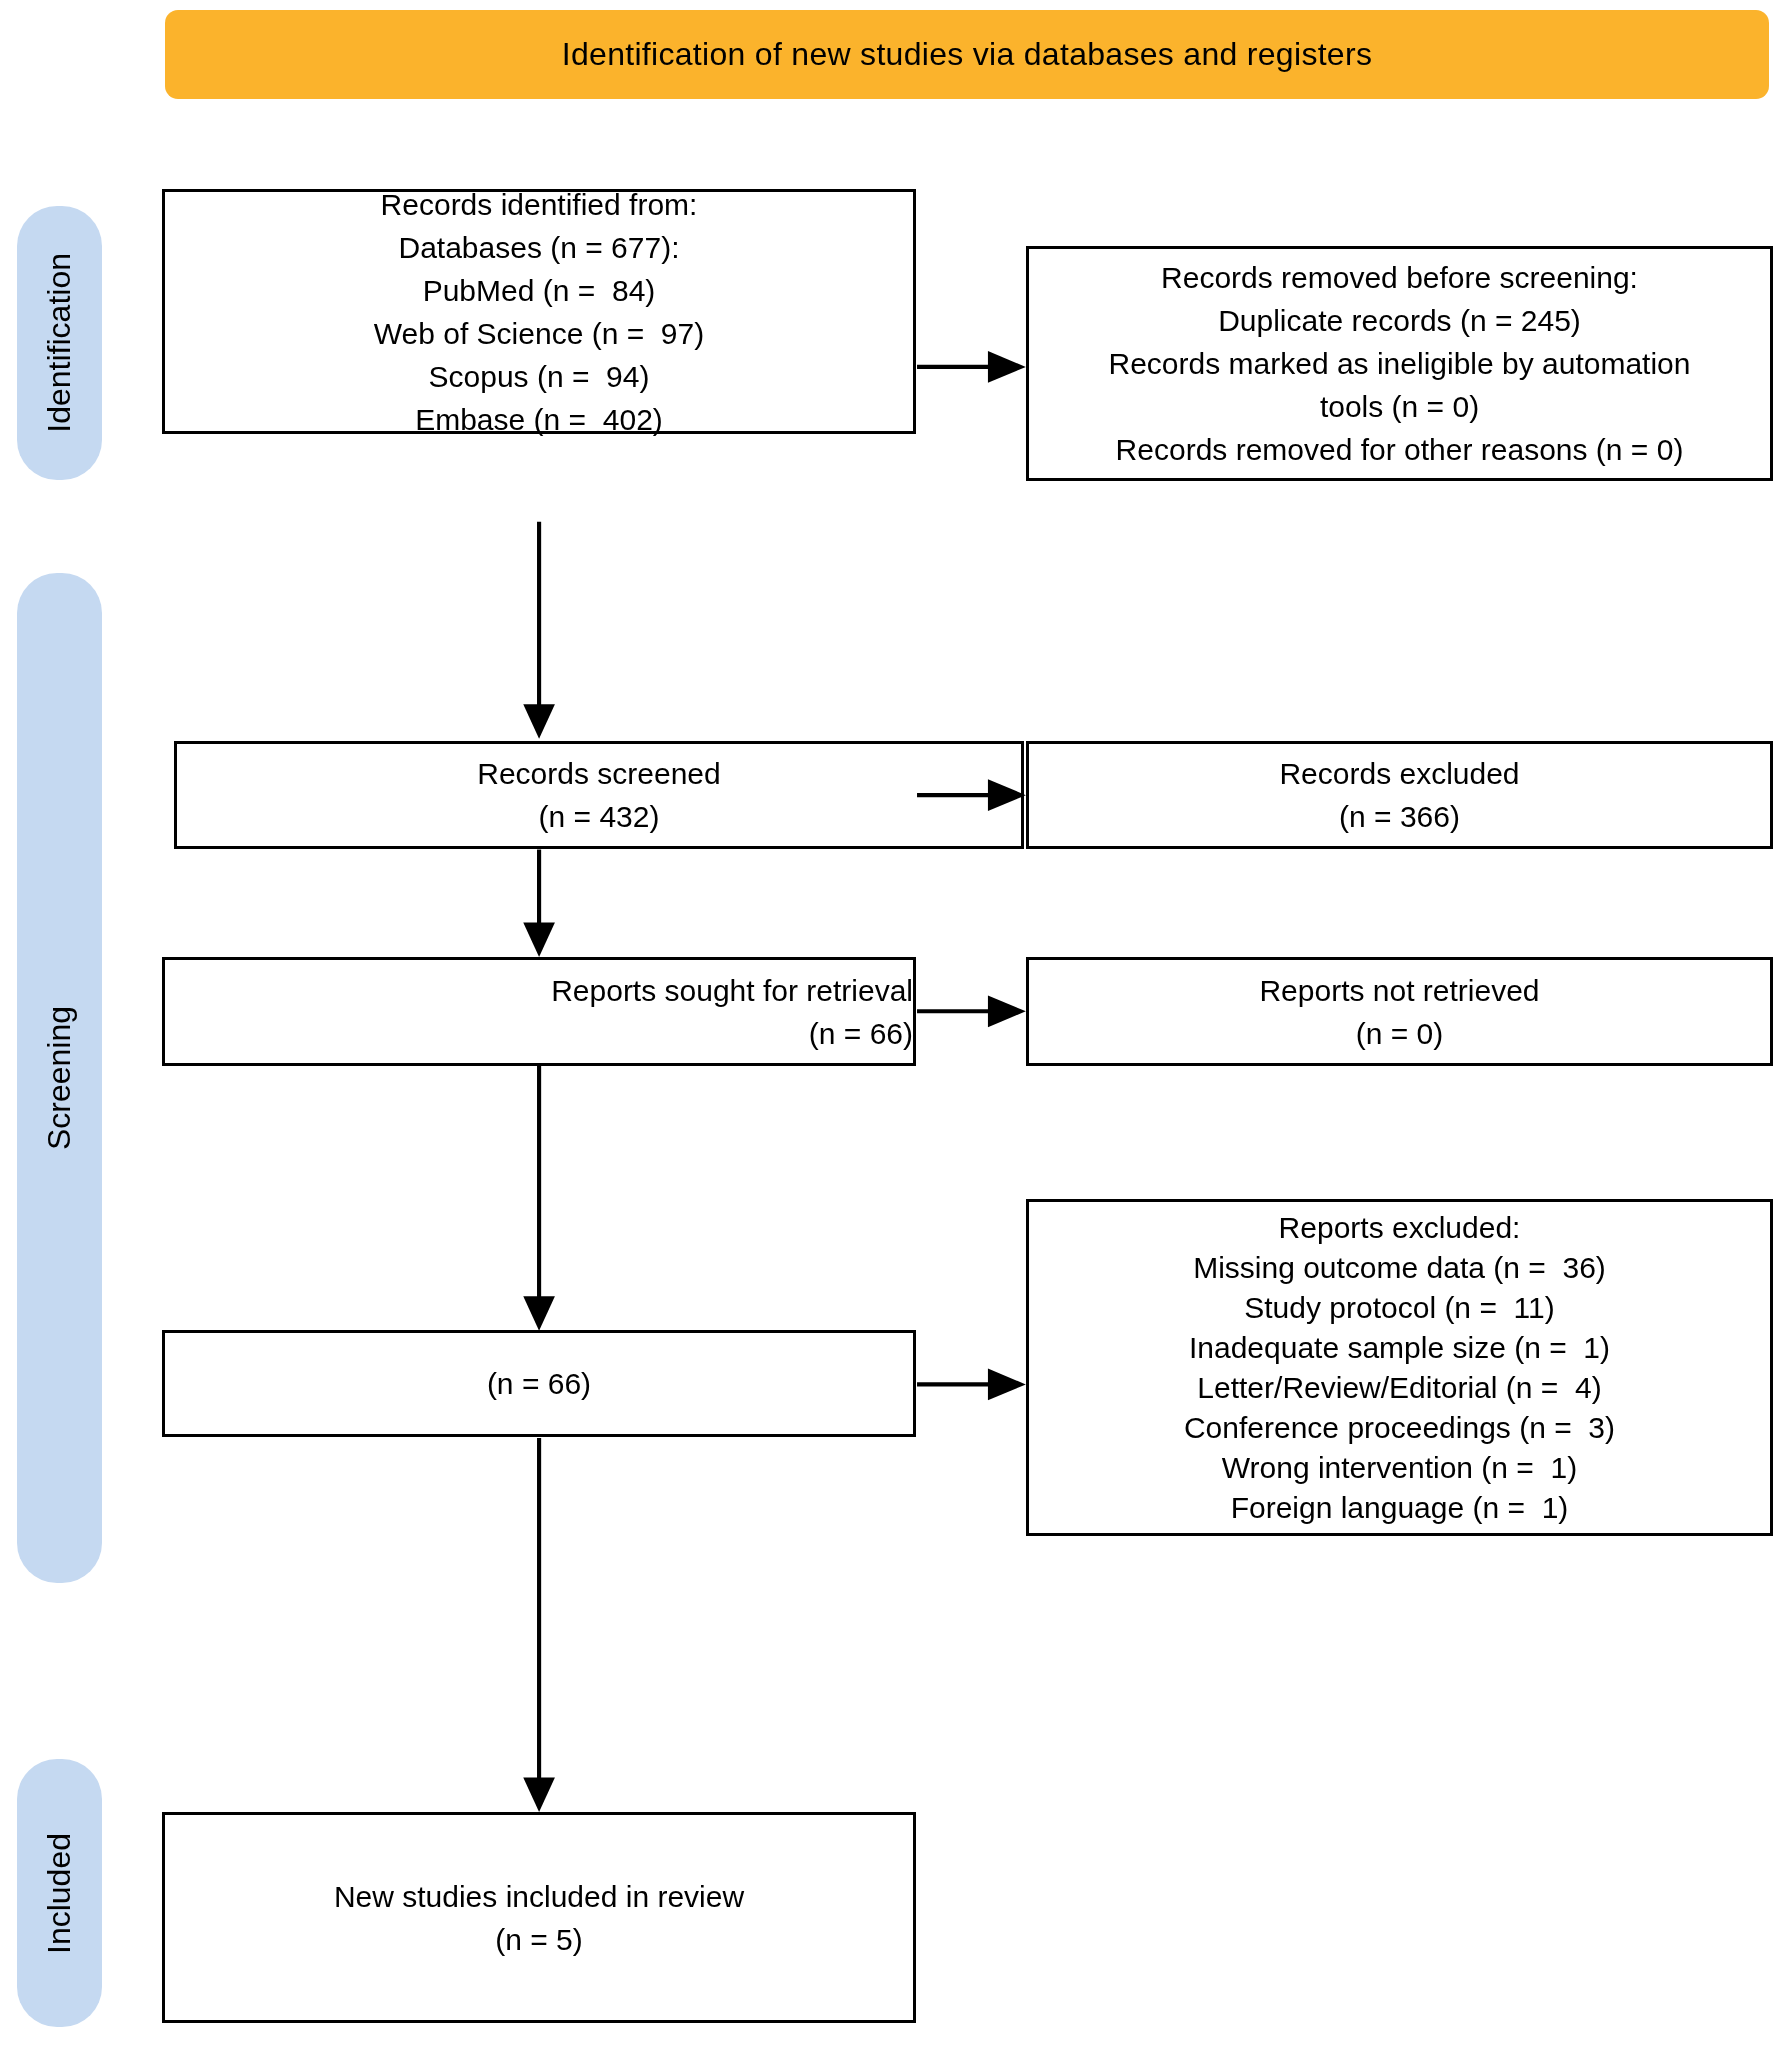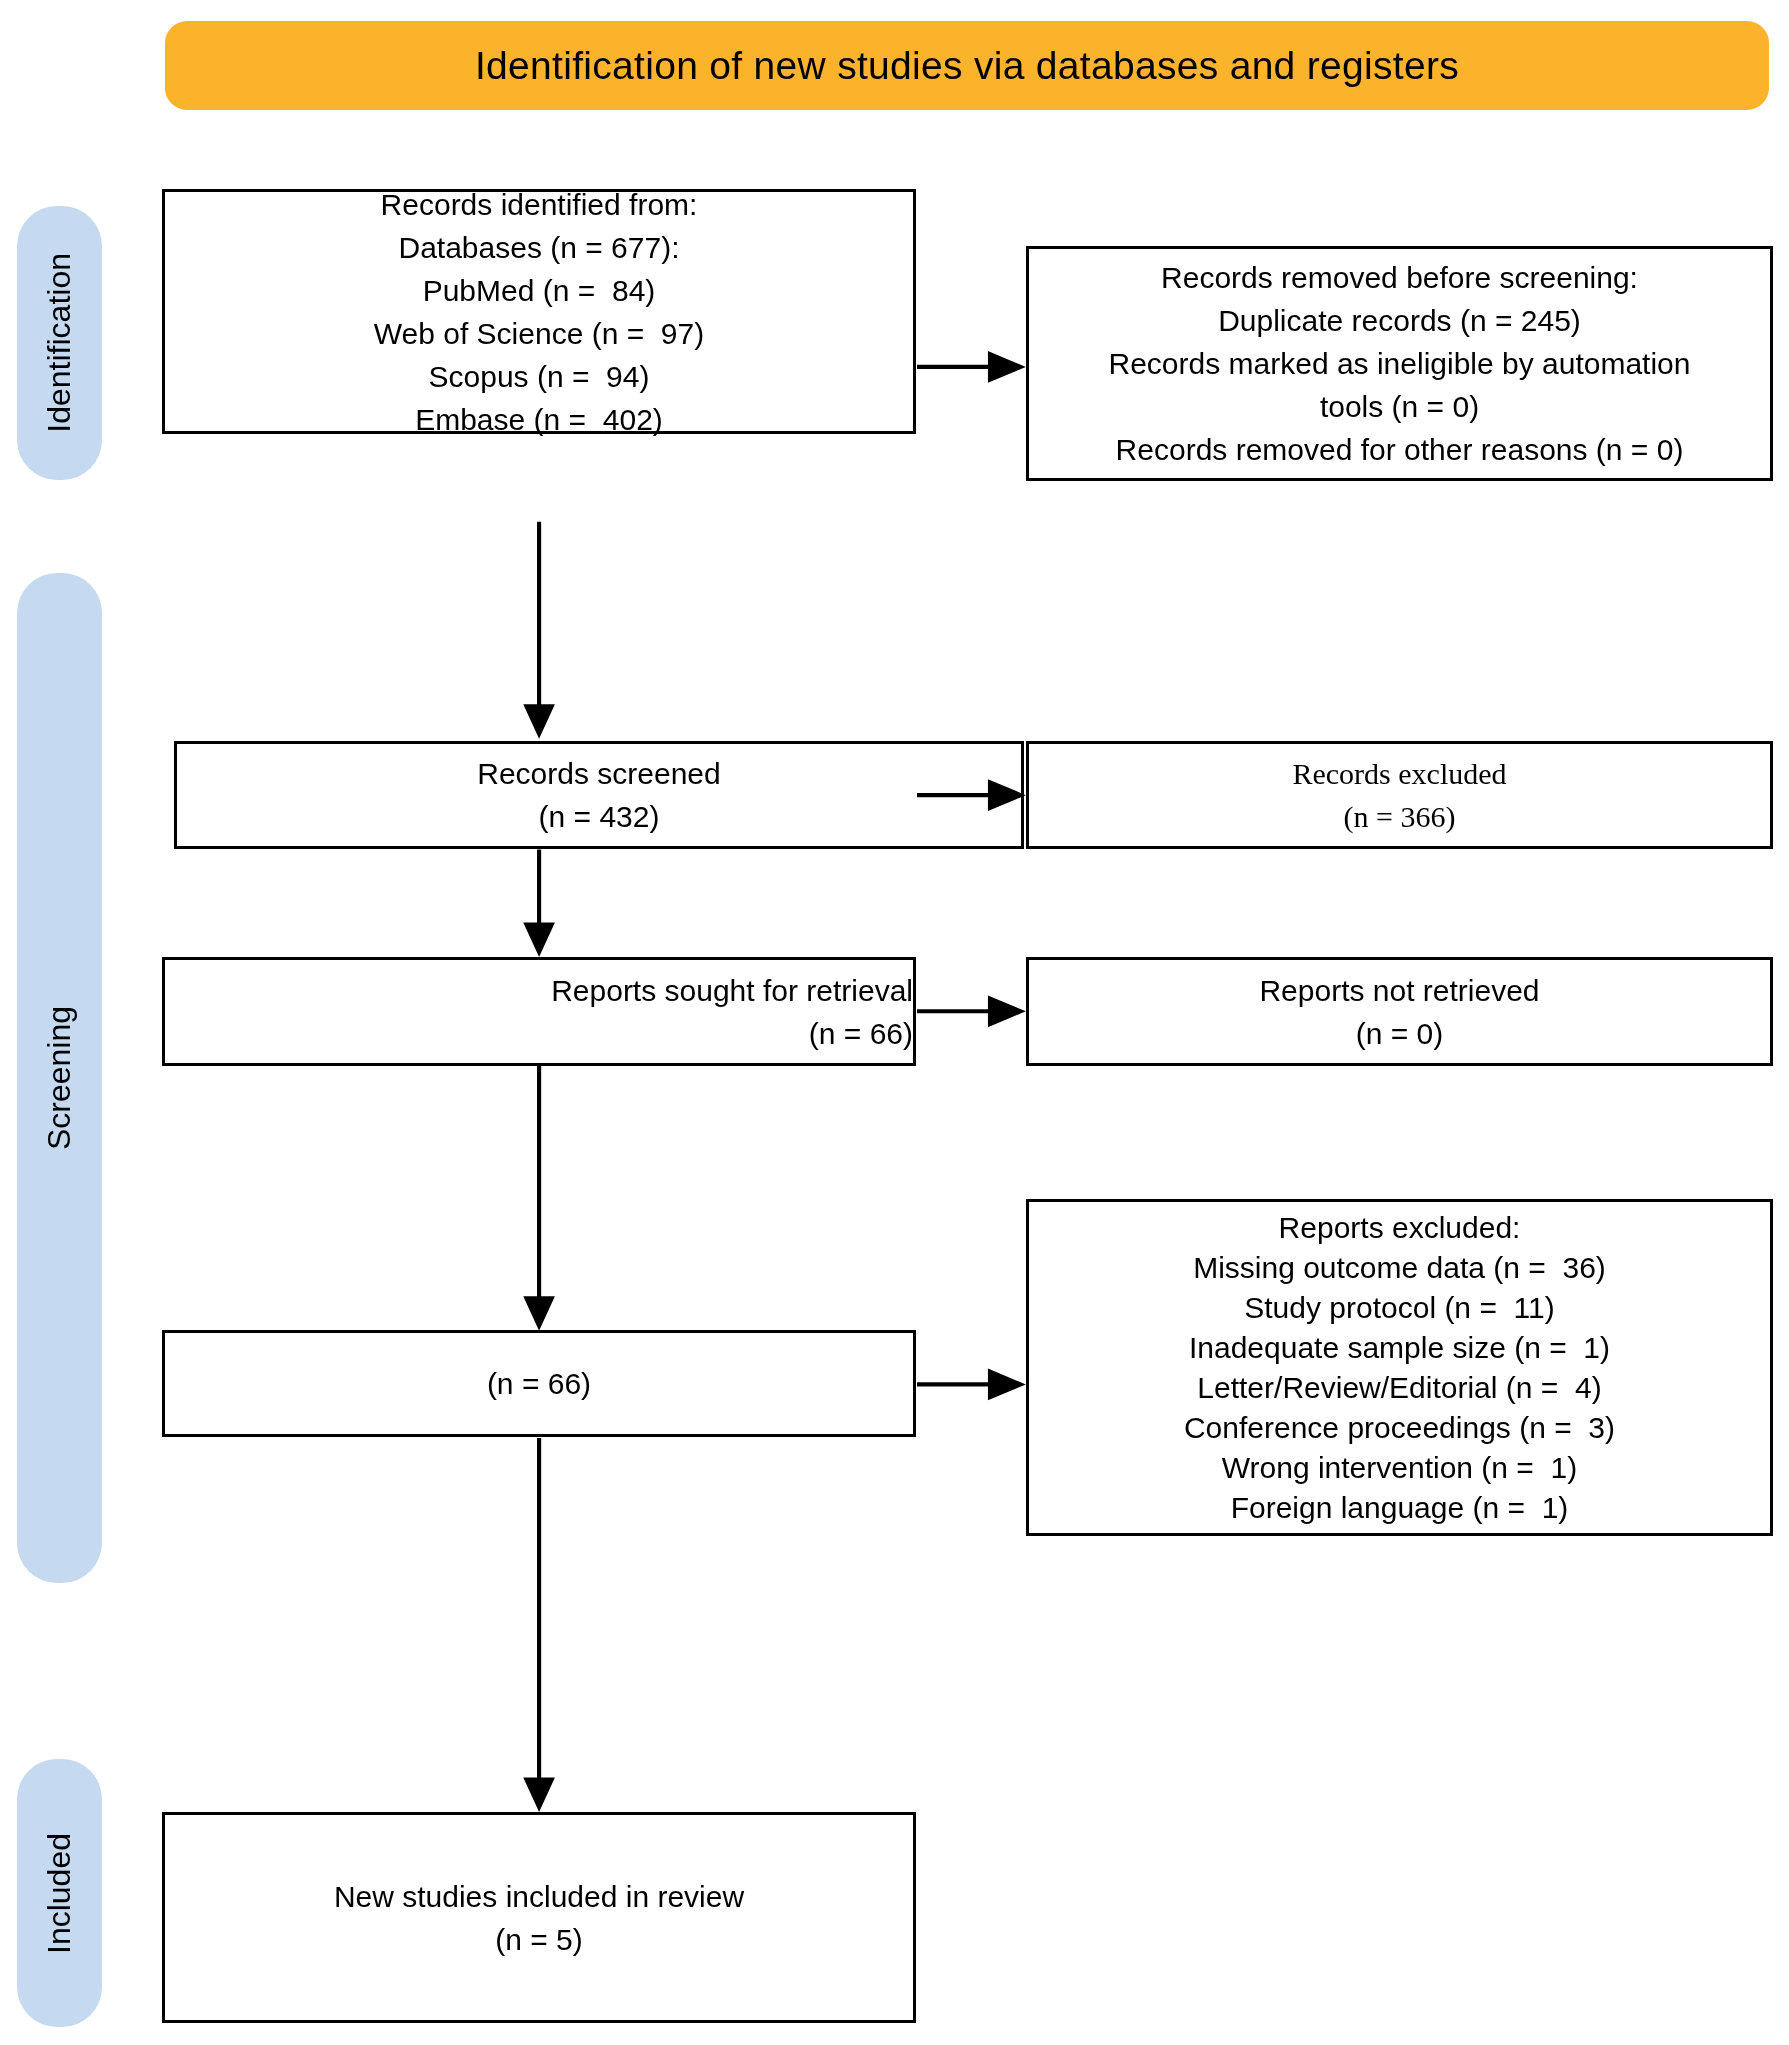--- a/index.html
+++ b/index.html
@@ -9,28 +9,28 @@
   }
   body {
     width: 1790px;
     height: 2046px;
     position: relative;
     font-family: "Liberation Sans", "DejaVu Sans", sans-serif;
     color: #000000;
   }
   .banner {
     position: absolute;
-    left: 165px; top: 21px;
+    left: 165px; top: 10px;
     width: 1604px; height: 89px;
     background: #FBB32C;
-    border-radius: 22px;
+    border-radius: 13px;
     display: flex;
     align-items: center;
     justify-content: center;
-    font-size: 39px;
+    font-size: 32px;
     letter-spacing: 0.3px;
   }
   .stage-pill {
     position: absolute;
     left: 16.5px;
     width: 85px;
     background: #C5D9F1;
     border-radius: 40px;
     display: flex;
     align-items: center;
@@ -60,21 +60,21 @@
   }
   .fbox .box-line {
     line-height: 43px;
     white-space: pre;
   }
   .fbox.tight .box-line { line-height: 40px; }
 
   .box-records-identified   { left: 162px;  top: 189px;  width: 754px; height: 245px; }
   .box-records-removed      { left: 1026px; top: 246px;  width: 747px; height: 235px; }
   .box-records-screened     { left: 162px;  top: 741px; width: 850px; height: 108px; margin-left: 12px; }
-  .box-records-excluded     { left: 1026px; top: 741px; width: 747px; height: 108px; font-family: Liberation Serif, serif; }
+  .box-records-excluded     { left: 1026px; top: 741px; width: 747px; height: 108px; }
   .box-reports-sought       { left: 162px;  top: 957px; width: 754px; height: 109px; align-items: flex-end; }
   .box-reports-not-retrieved{ left: 1026px; top: 957px; width: 747px; height: 109px; }
   .box-reports-assessed     { left: 162px;  top: 1330px; width: 754px; height: 107px; }
   .box-reports-excluded     { left: 1026px; top: 1199px; width: 747px; height: 337px; }
   .box-included-studies     { left: 162px;  top: 1812px; width: 754px; height: 211px; }
 
   .arrow-layer {
     position: absolute;
     left: 0; top: 0;
     width: 1790px; height: 2046px;

